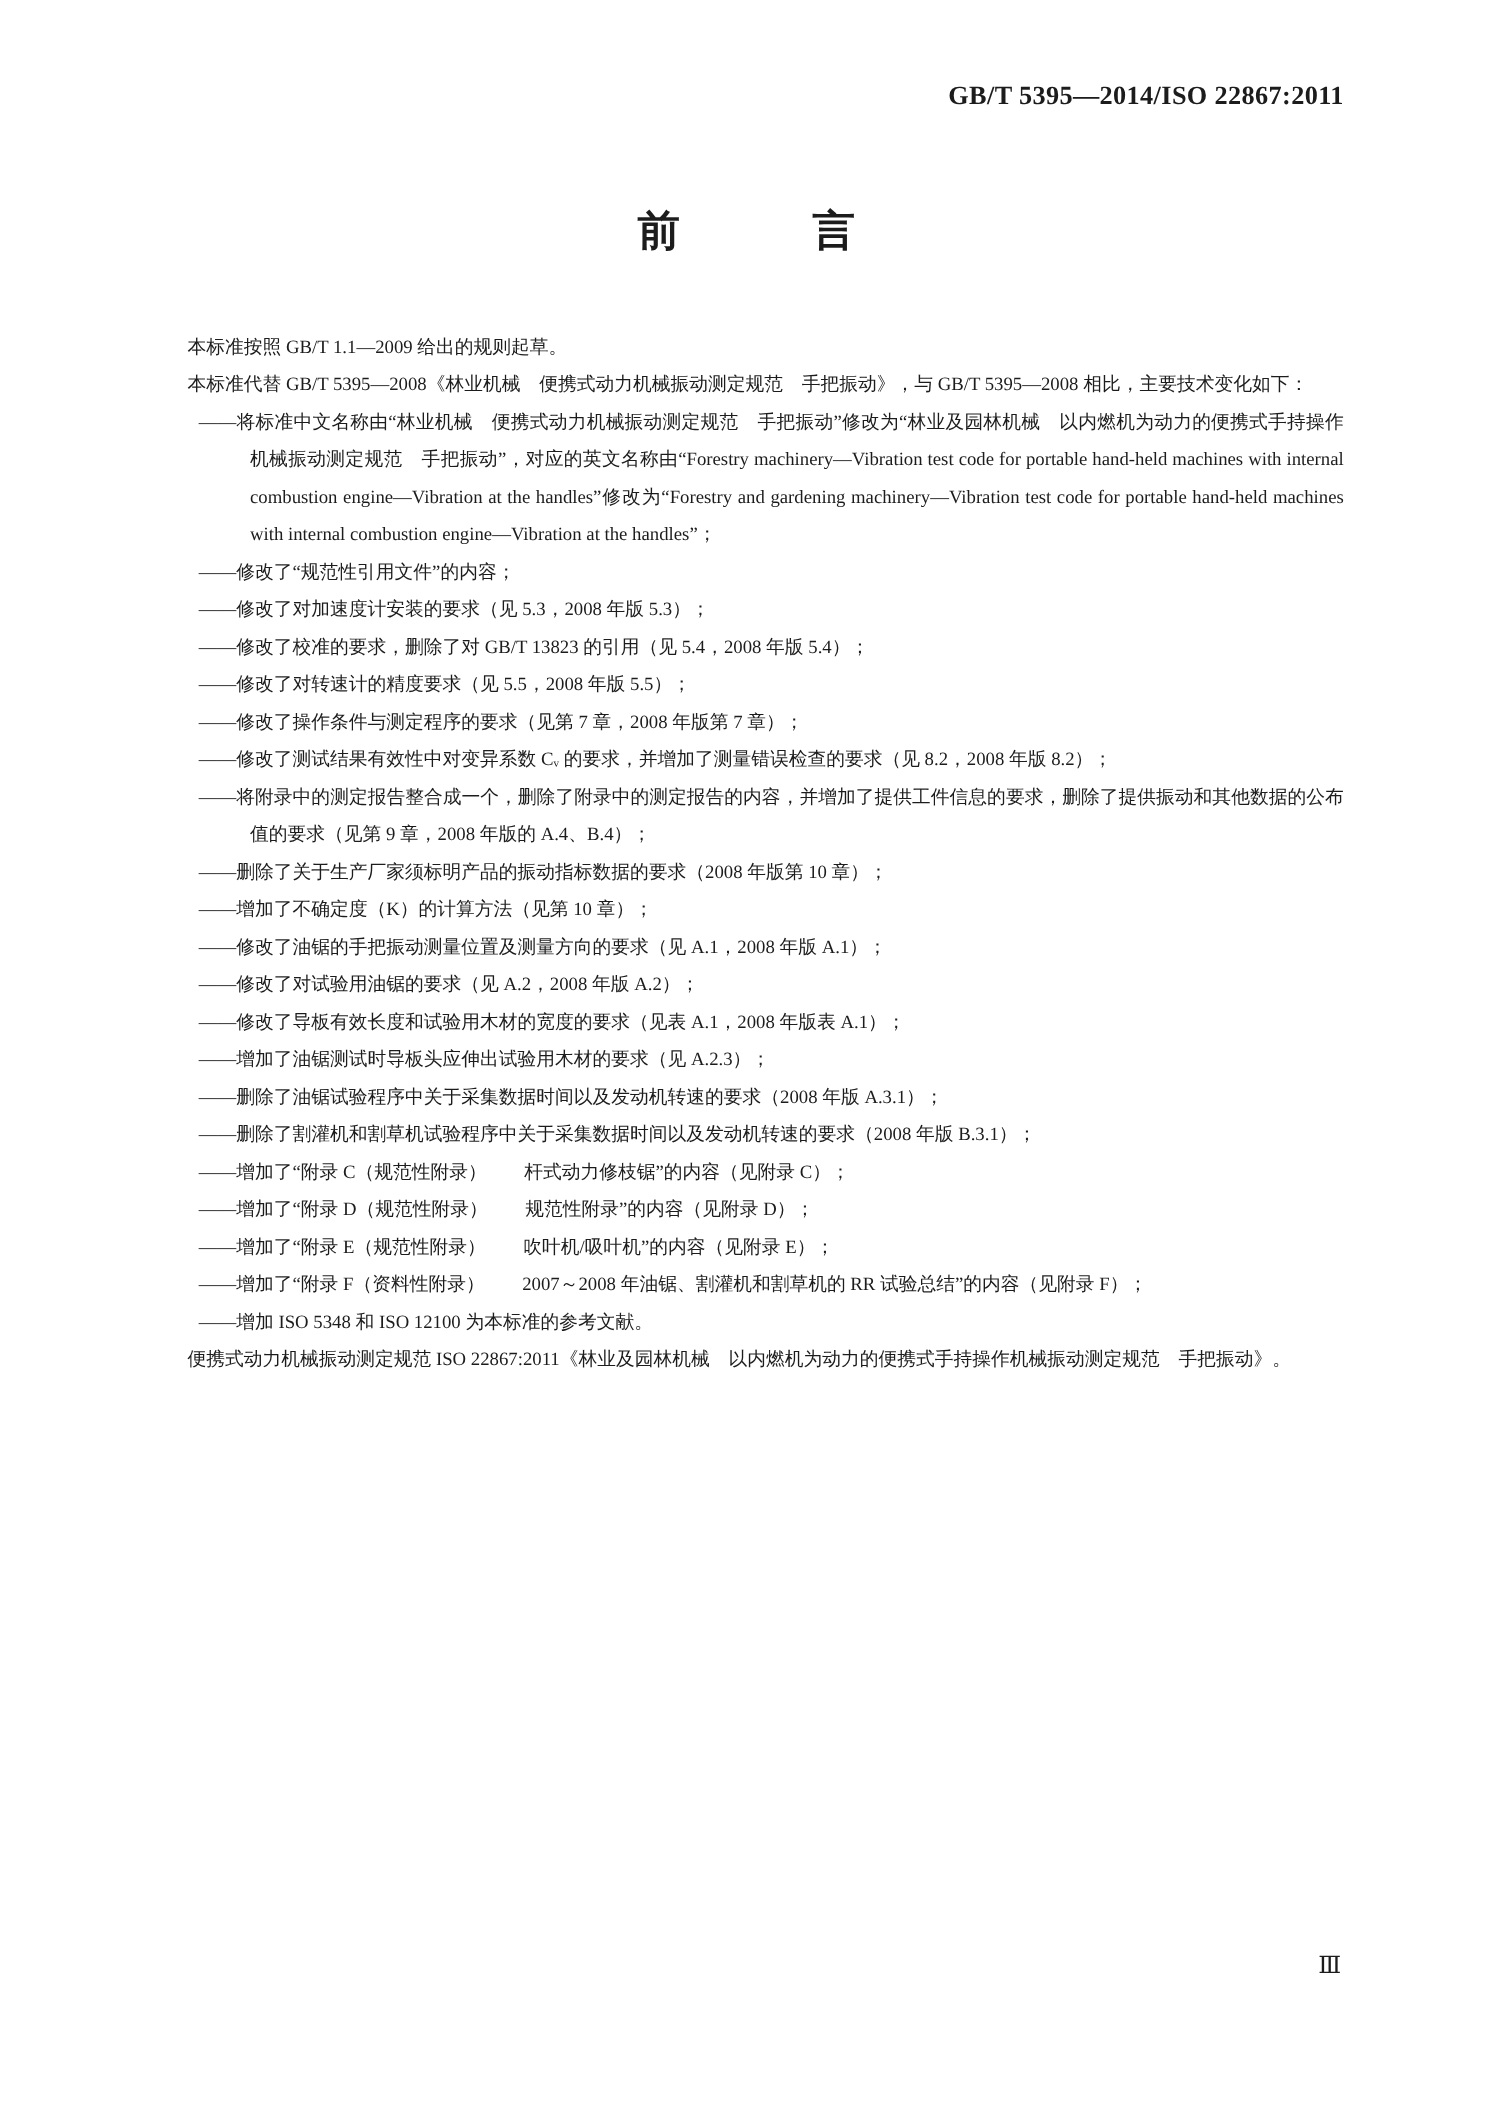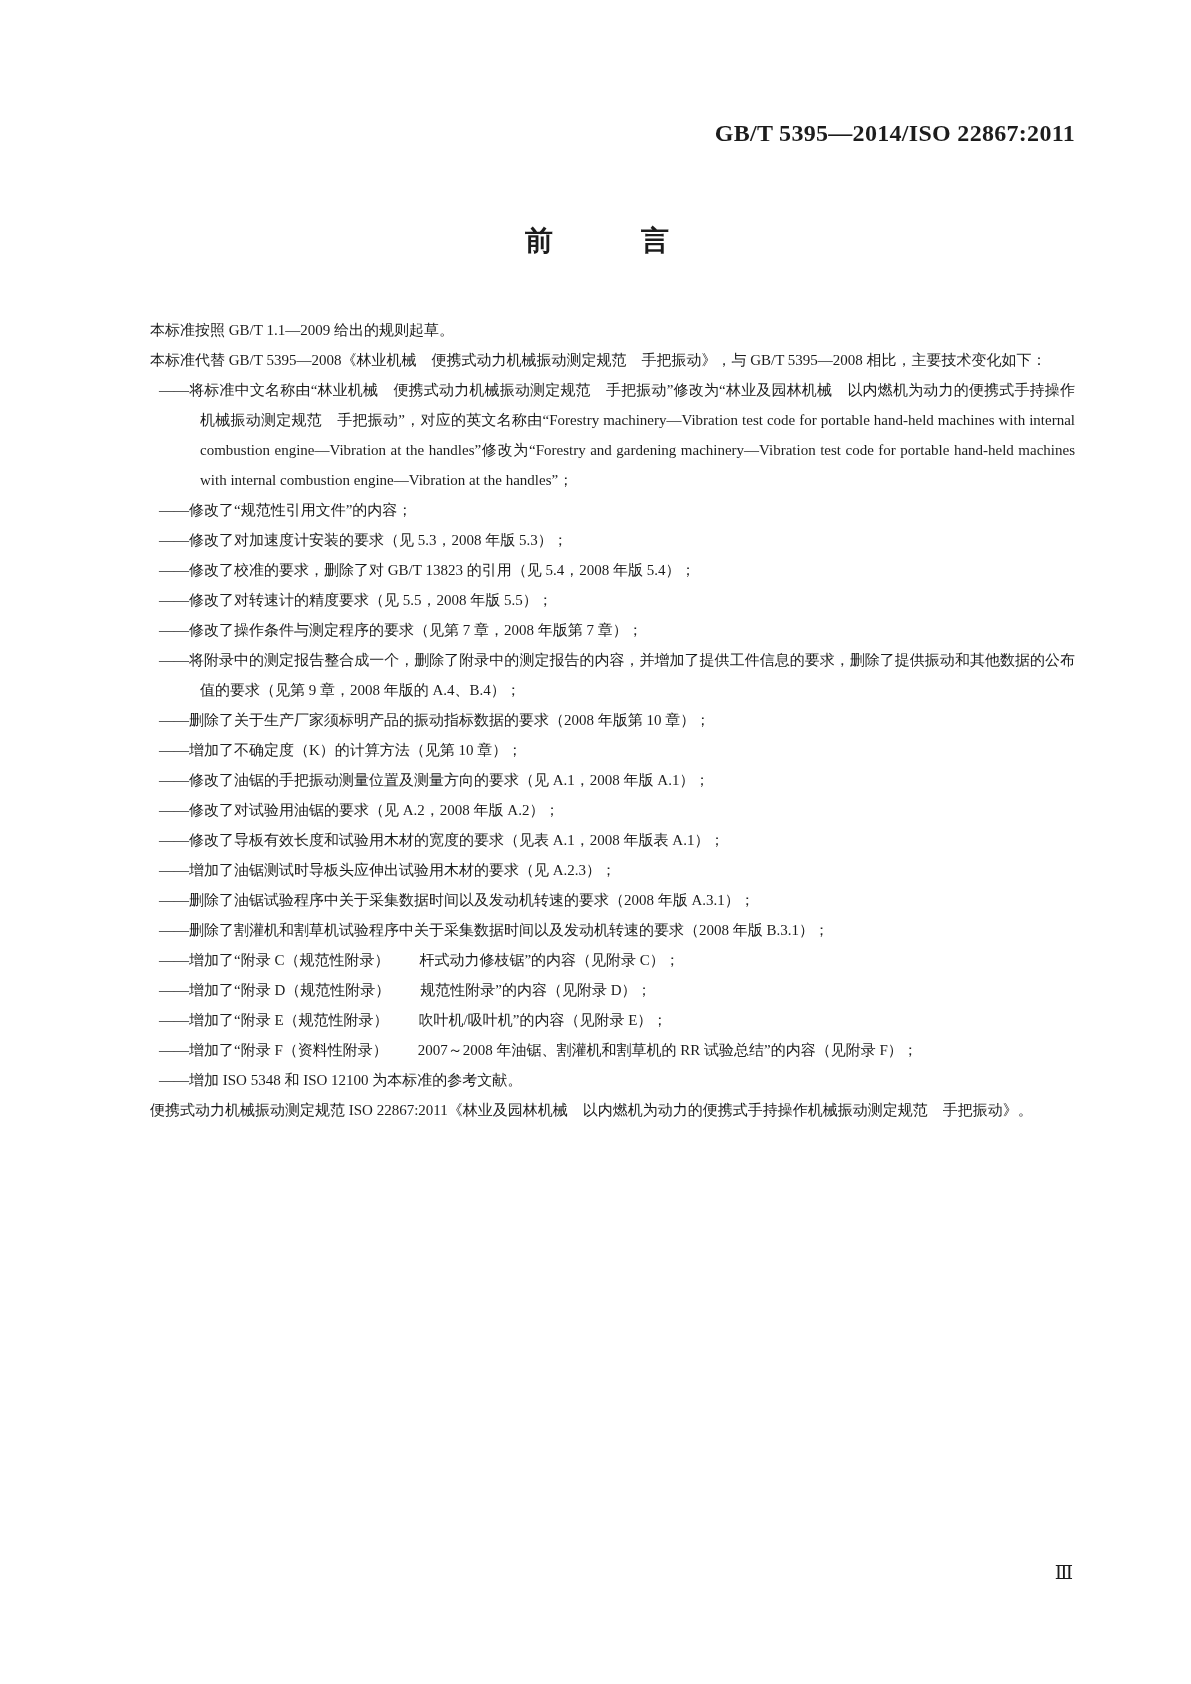--- a/index.html
+++ b/index.html
@@ -10,30 +10,30 @@
   }
   .page {
     position: relative;
     width: 1191px;
     height: 1684px;
     background: #ffffff;
     padding: 0 116px 0 120px;
     overflow: hidden;
   }
   .doc-header {
-    padding-top: 120px;
+    padding-top: 64px;
     text-align: right;
-    font-size: 24px;
+    font-size: 21px;
     font-weight: bold;
     letter-spacing: 0.3px;
   }
   .doc-title {
     margin-top: 80px;
     text-align: center;
-    font-size: 28px;
+    font-size: 34px;
     font-weight: bold;
     line-height: 1;
     letter-spacing: 1px;
   }
   .doc-body {
     margin-top: 60px;
     font-size: 15px;
     line-height: 30px;
     text-align: justify;
   }
@@ -67,20 +67,21 @@
 
     <p class="para">本标准按照 GB/T 1.1—2009 给出的规则起草。</p>
     <p class="para">本标准代替 GB/T 5395—2008《林业机械　便携式动力机械振动测定规范　手把振动》，与 GB/T 5395—2008 相比，主要技术变化如下：</p>
 
     <div class="change">——将标准中文名称由“林业机械　便携式动力机械振动测定规范　手把振动”修改为“林业及园林机械　以内燃机为动力的便携式手持操作机械振动测定规范　手把振动”，对应的英文名称由“Forestry machinery—Vibration test code for portable hand-held machines with internal combustion engine—Vibration at the handles”修改为“Forestry and gardening machinery—Vibration test code for portable hand-held machines with internal combustion engine—Vibration at the handles”；</div>
     <div class="change">——修改了“规范性引用文件”的内容；</div>
     <div class="change">——修改了对加速度计安装的要求（见 5.3，2008 年版 5.3）；</div>
     <div class="change">——修改了校准的要求，删除了对 GB/T 13823 的引用（见 5.4，2008 年版 5.4）；</div>
     <div class="change">——修改了对转速计的精度要求（见 5.5，2008 年版 5.5）；</div>
     <div class="change">——修改了操作条件与测定程序的要求（见第 7 章，2008 年版第 7 章）；</div>
+    <div class="change">——修改了测试结果有效性中对变异系数 Cᵥ 的要求，并增加了测量错误检查的要求（见 8.2，2008 年版 8.2）；</div>
     <div class="change">——将附录中的测定报告整合成一个，删除了附录中的测定报告的内容，并增加了提供工件信息的要求，删除了提供振动和其他数据的公布值的要求（见第 9 章，2008 年版的 A.4、B.4）；</div>
     <div class="change">——删除了关于生产厂家须标明产品的振动指标数据的要求（2008 年版第 10 章）；</div>
     <div class="change">——增加了不确定度（K）的计算方法（见第 10 章）；</div>
     <div class="change">——修改了油锯的手把振动测量位置及测量方向的要求（见 A.1，2008 年版 A.1）；</div>
     <div class="change">——修改了对试验用油锯的要求（见 A.2，2008 年版 A.2）；</div>
     <div class="change">——修改了导板有效长度和试验用木材的宽度的要求（见表 A.1，2008 年版表 A.1）；</div>
     <div class="change">——增加了油锯测试时导板头应伸出试验用木材的要求（见 A.2.3）；</div>
     <div class="change">——删除了油锯试验程序中关于采集数据时间以及发动机转速的要求（2008 年版 A.3.1）；</div>
     <div class="change">——删除了割灌机和割草机试验程序中关于采集数据时间以及发动机转速的要求（2008 年版 B.3.1）；</div>
     <div class="change">——增加了“附录 C（规范性附录）　　杆式动力修枝锯”的内容（见附录 C）；</div>

